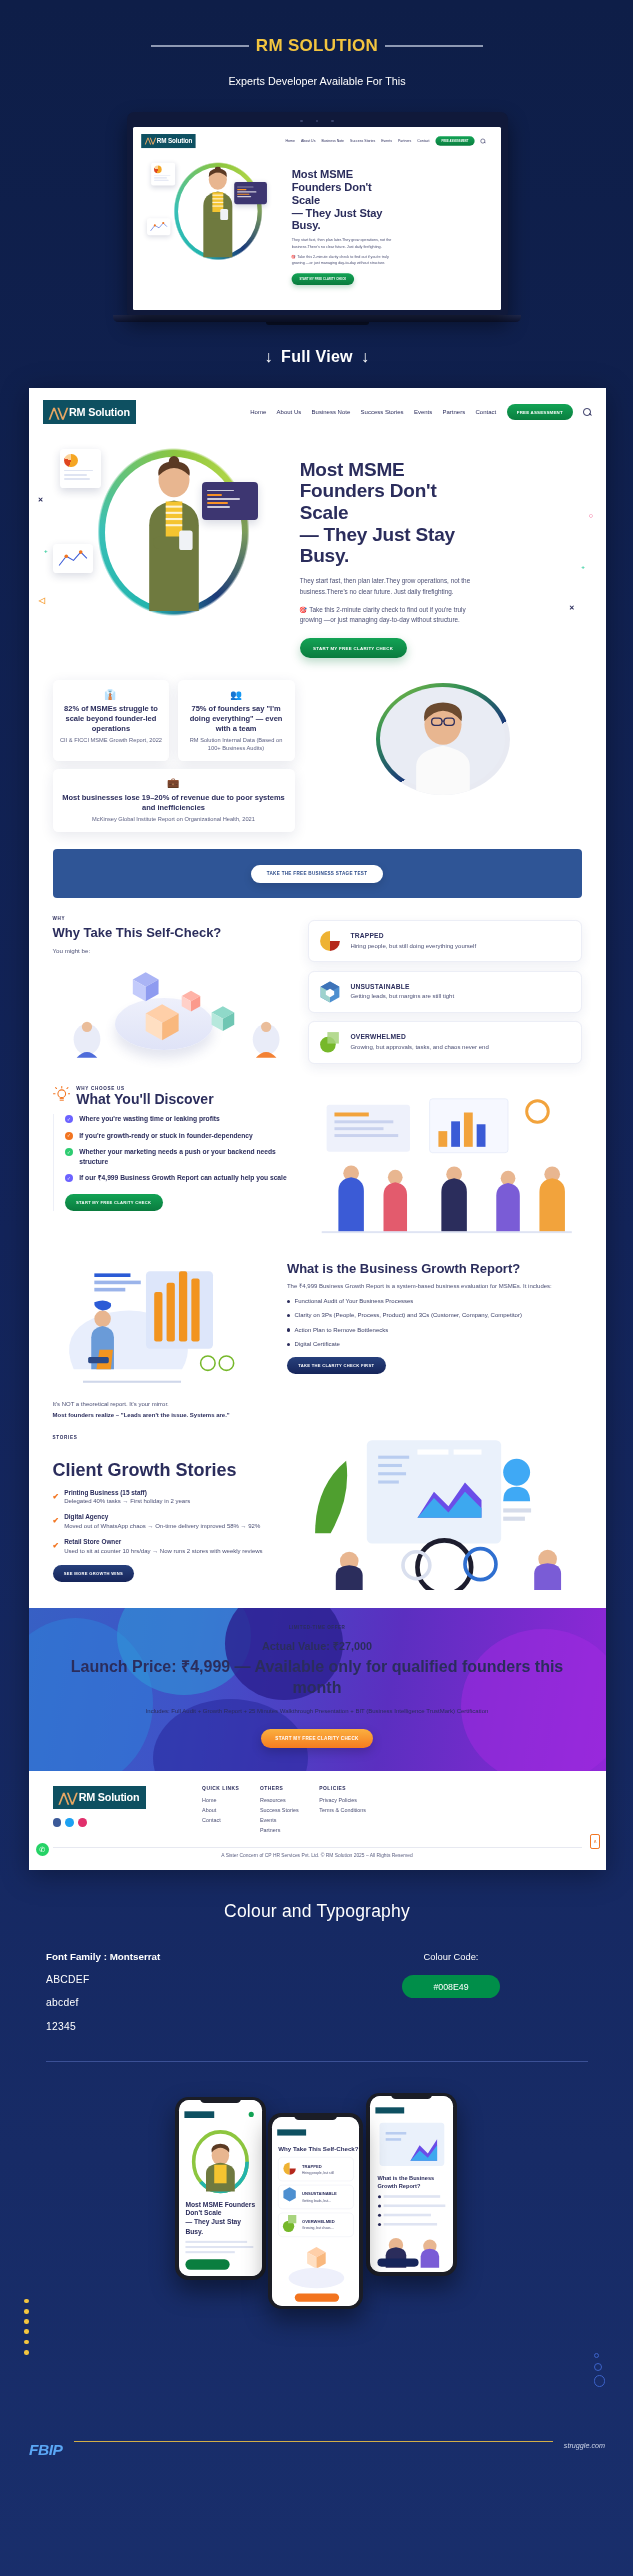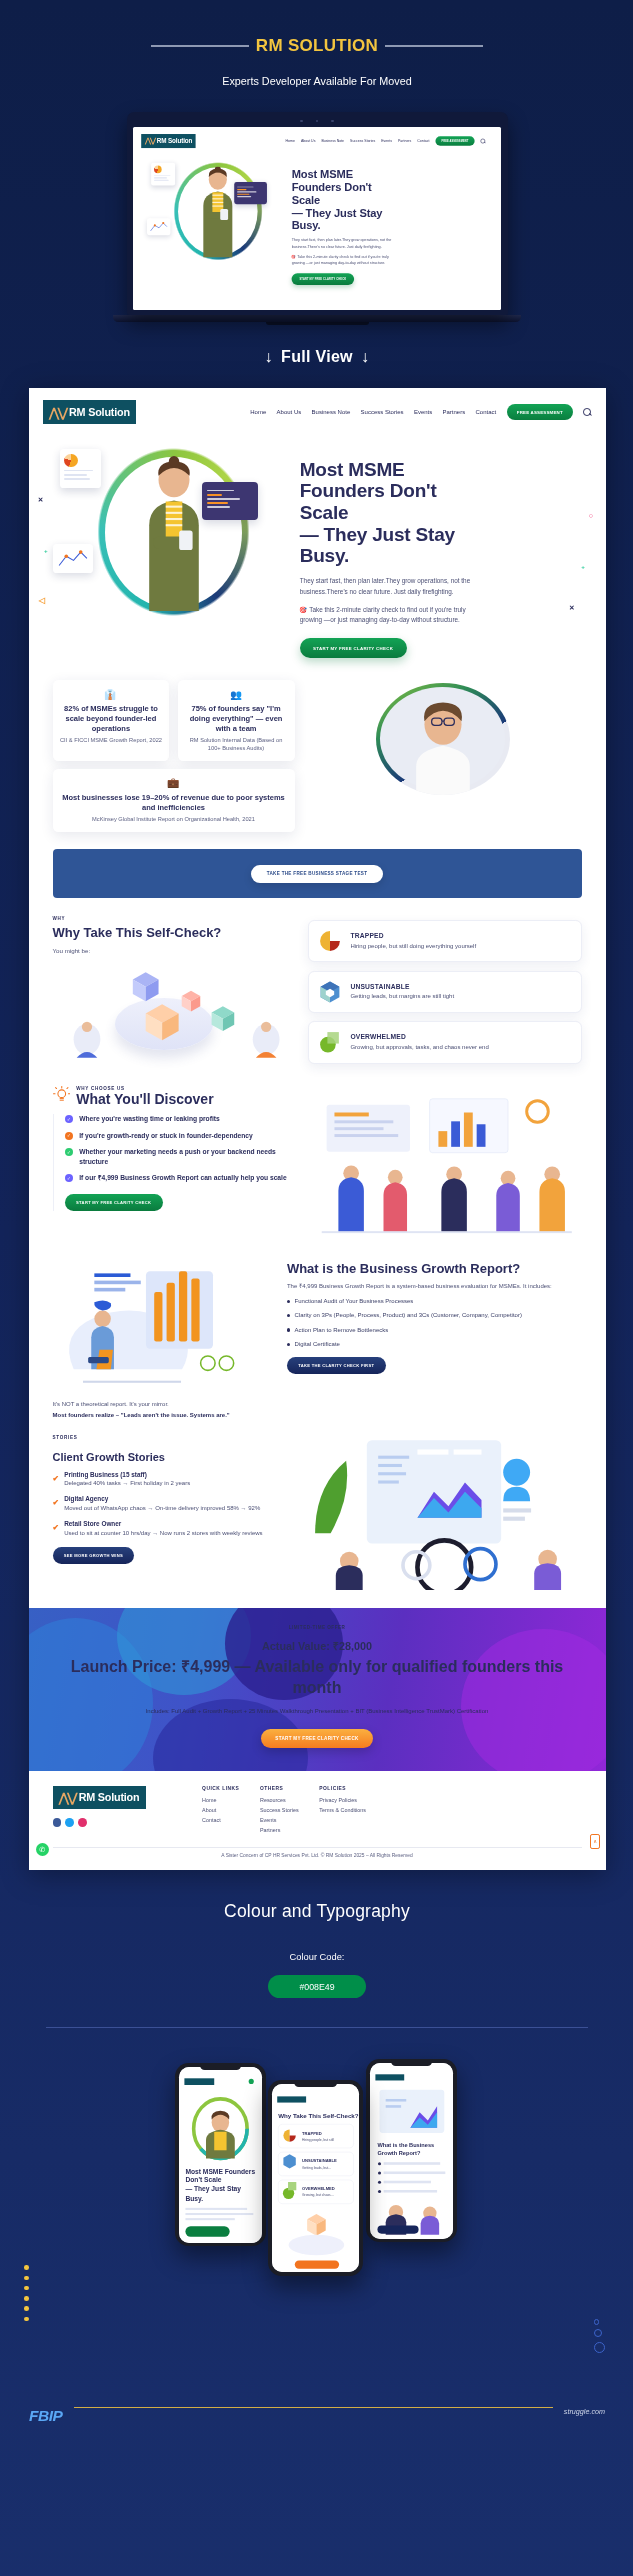--- a/index.html
+++ b/index.html
@@ -179,21 +179,21 @@
   .dot { width:3.1px;height:3.1px;border-radius:50%;background:#2b2d5c; flex:none; margin-top:2.6px;}
   .rep-cta { display:inline-block; margin-top:2.1px; background:linear-gradient(180deg,#27407c,#16255a);
     color:#fff; border-radius:11.3px; padding:6.2px 11.3px; font-size:4.1px; font-weight:700; letter-spacing:0.3px;}
   .mirror { padding: 3.1px 24px 0; }
   .mirror p { font-size:6px; color:#4b4f74; margin-bottom:5.2px;}
   .mirror p.b { font-weight:700; color:#2b2d5c;}
 
   
   .stories { display:flex; padding: 12.4px 24px 15.5px; gap:12.4px;}
   .st-left { width:242px;}
-  .st-h { font-size:11px; font-weight:800; color:#2b2d5c; margin-top:11px;}
+  .st-h { font-size:18px; font-weight:800; color:#2b2d5c; margin-top:20px;}
   .st-item { display:flex; gap:5.2px; margin-top:7.2px; align-items:flex-start;}
   .tick { color:#f2741f; font-size:7.7px; font-weight:800; line-height:1; margin-top:4.1px; flex:none;}
   .st-t { font-size:6.4px; font-weight:700; color:#2b2d5c;}
   .st-d { font-size:6px; color:#4b4f74; margin-top:1.5px; line-height:1.5;}
   .st-cta { display:inline-block; margin-top:9.3px; background:linear-gradient(180deg,#27407c,#16255a);
     color:#fff; border-radius:11.3px; padding:6.2px 11.3px; font-size:4.1px; font-weight:700; letter-spacing:0.3px;}
   .st-right { flex:1; position:relative;}
 
   
   .offer { position:relative; padding: 17.5px 31px 23px; text-align:center; overflow:hidden;
@@ -261,21 +261,21 @@
 <body>
 
 <div class="page">
 
   <div class="hdr">
     <div class="hdr-title-row">
       <div class="hdr-rule"></div>
       <div class="hdr-title">RM SOLUTION</div>
       <div class="hdr-rule"></div>
     </div>
-    <div class="hdr-sub">Experts Developer Available For Moved</div>
+    <div class="hdr-sub">Experts Developer Available For This</div>
   </div>
 
   <div class="laptop-wrap">
     <div class="laptop-lid">
       <div class="laptop-cam">
           <i></i>
           <i></i>
           <i></i>
         </div>
       <div class="laptop-screen">
@@ -744,21 +744,21 @@
         </div>
       </div>
 
       <div class="offer">
         <div class="o-blob" style="left:-31px;top:10.3px;width:155px;height:170px;background:#2f7fd8;"></div>
         <div class="o-blob" style="left:88px;top:-31px;width:134px;height:118px;background:#2f9ad8;"></div>
         <div class="o-blob" style="left:196px;top:-20.6px;width:118px;height:113px;background:#2a1f8f;opacity:.8;"></div>
         <div class="o-blob" style="right:-20.6px;top:20.6px;width:165px;height:155px;background:#a02ae0;"></div>
         <div class="o-blob" style="left:124px;bottom:-46px;width:155px;height:118px;background:#2a2a9e;opacity:.6;"></div>
         <div class="offer-kick">LIMITED-TIME OFFER</div>
-        <div class="offer-val">Actual Value: ₹28,000</div>
+        <div class="offer-val">Actual Value: ₹27,000</div>
         <div class="offer-price">Launch Price: ₹4,999 — Available only for qualified founders this month</div>
         <div class="offer-inc">Includes: Full Audit + Growth Report + 25 Minutes Walkthrough Presentation + BIT (Business Intelligence TrustMark) Certification</div>
         <div class="offer-cta">START MY FREE CLARITY CHECK</div>
       </div>
 
       <div class="footer">
         <div class="ft-cols">
           <div class="ft-logo-col">
             <div class="logo" style="display:inline-flex">
               <span class="zig">⋀⋁</span>
@@ -793,20 +793,26 @@
         <div class="ft-copy">A Sister Concern of CP HR Services Pvt. Ltd. © RM Solution 2025 – All Rights Reserved</div>
         <div class="wa" style="bottom:13.4px;">✆</div>
         <div class="topbtn" style="bottom:20.6px;">∧</div>
       </div>
     </div>
   </div>
 
   <div class="ct">
     <div class="ct-h">Colour and Typography</div>
     <div class="ct-body">
+      <div class="ct-left">
+        <div class="ct-ff">Font Family : Montserrat</div>
+        <div class="ct-sample">ABCDEF</div>
+        <div class="ct-sample">abcdef</div>
+        <div class="ct-sample">12345</div>
+      </div>
       <div class="ct-right">
         <div class="ct-cc">Colour Code:</div>
         <div class="ct-swatch">#008E49</div>
       </div>
     </div>
     <div class="ct-rule"></div>
   </div>
 
   <div class="phones">
     <div class="dots-l">

